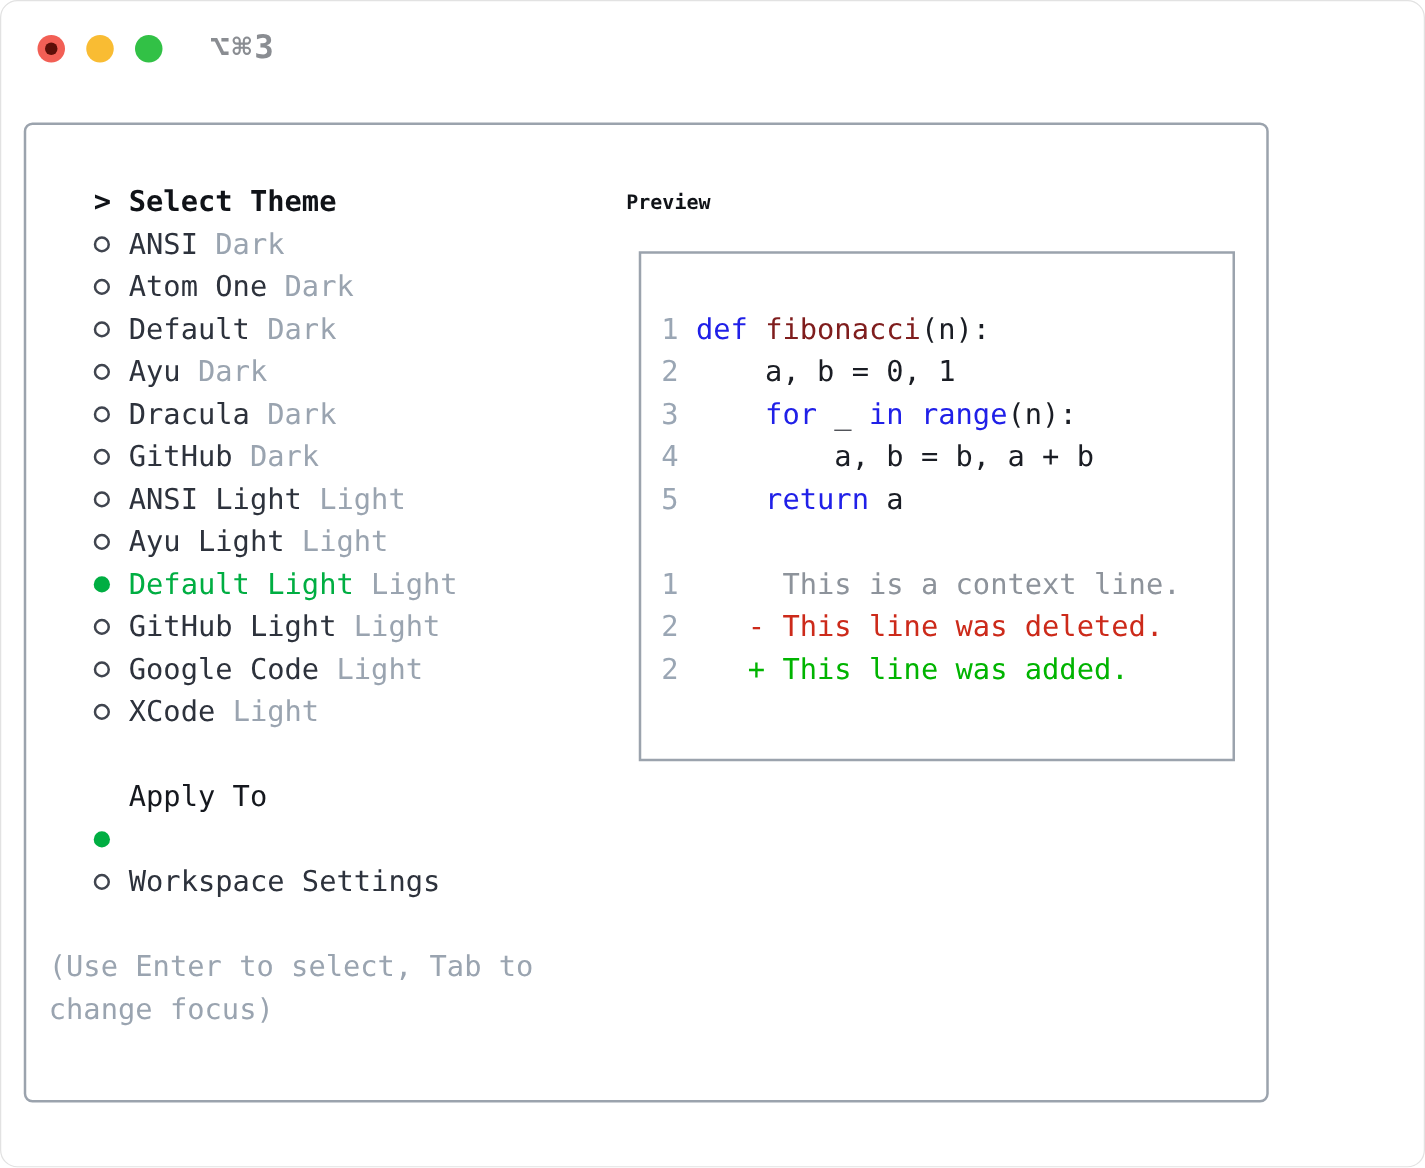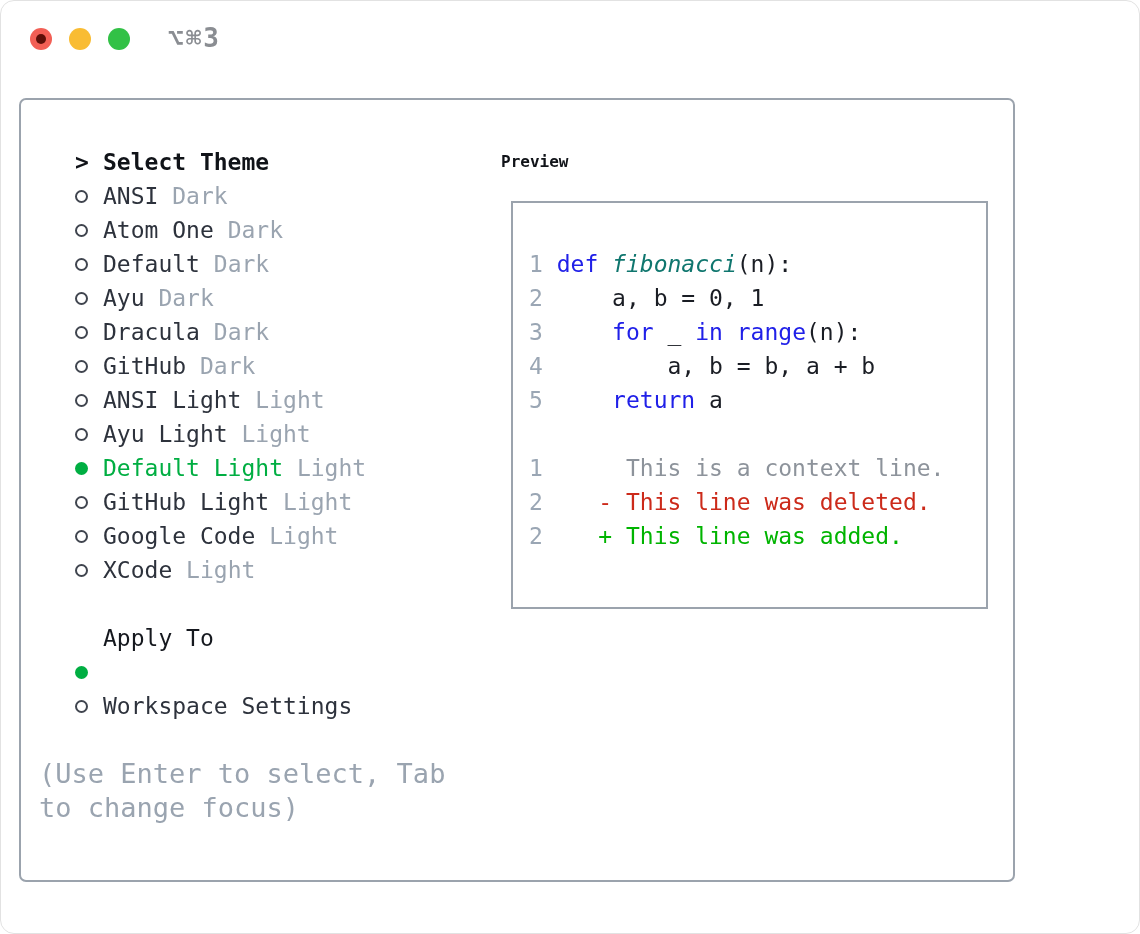--- a/index.html
+++ b/index.html
@@ -28,32 +28,32 @@
   .gutter{display:inline-block;width:28px;white-space:pre;}
   .cursor{font-weight:bold;color:#101318;}
   .hdr{font-weight:bold;color:#101318;}
   .subhdr{color:#15181e;}
   .circle{display:inline-block;width:13px;height:13px;border-radius:50%;box-sizing:border-box;vertical-align:1px;}
   .circle.hollow{border:2px solid #40454f;background:transparent;}
   .circle.filled{background:#00ae42;}
   .t-name{color:#2d323c;text-align:center;}
   .t-variant{color:#9aa4b0;}
   .selected .t-name{color:#00ae42;}
-  .hint{margin-top:34px;width:420px;font-size:27px;line-height:34px;color:#9aa4b0;white-space:normal;}
+  .hint{margin-top:34px;width:420px;font-size:23px;line-height:34px;color:#9aa4b0;white-space:normal;}
   
   .preview-heading{position:absolute;left:500px;top:144px;height:34px;line-height:34px;font-size:16px;font-weight:bold;color:#101318;}
   .preview-box{
     position:absolute;left:510px;top:200px;width:477px;height:408px;
     border:2px solid #9ba3ad;box-sizing:border-box;background:#ffffff;
     padding:44px 0 0 16px;overflow:hidden;
   }
   .code-line{height:34px;line-height:34px;font-size:23px;white-space:pre;}
   .lnum{color:#9aa6b4;}
   .kw{color:#2020e8;}
-  .fn{color:#0f766e;font-style:italic;}
+  .fn{color:#7f1d1d;}
   .pl{color:#1a1d24;}
   .ctx{color:#8d939b;}
   .del{color:#cc2a1a;}
   .add{color:#00b400;text-align:center;}
 </style>
 </head>
 <body>
 
 <div class="window">
 

